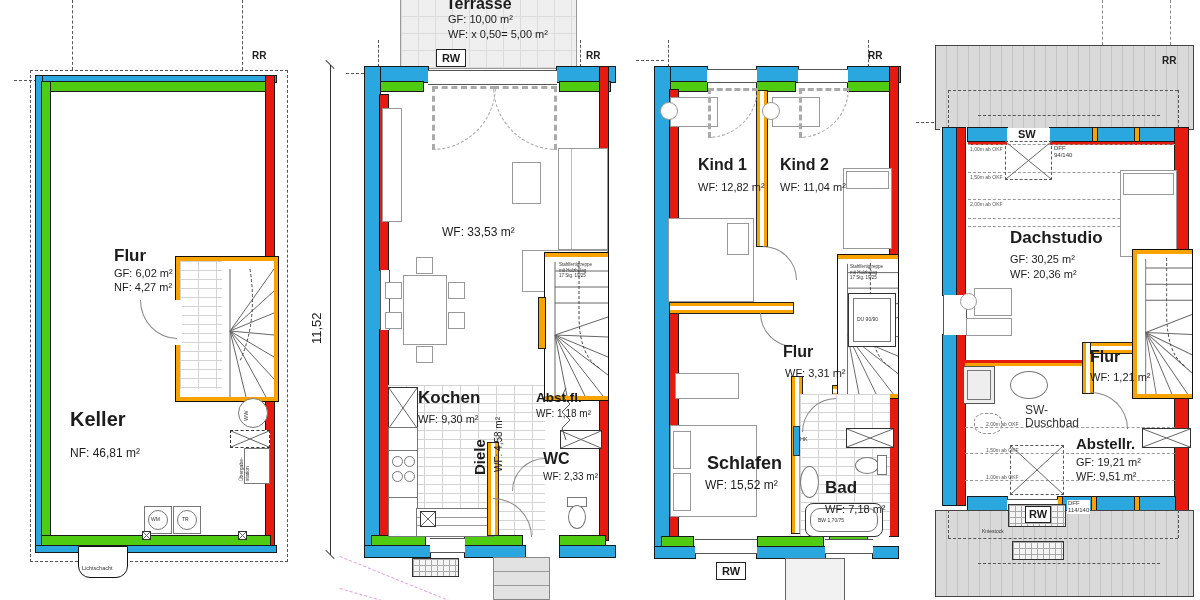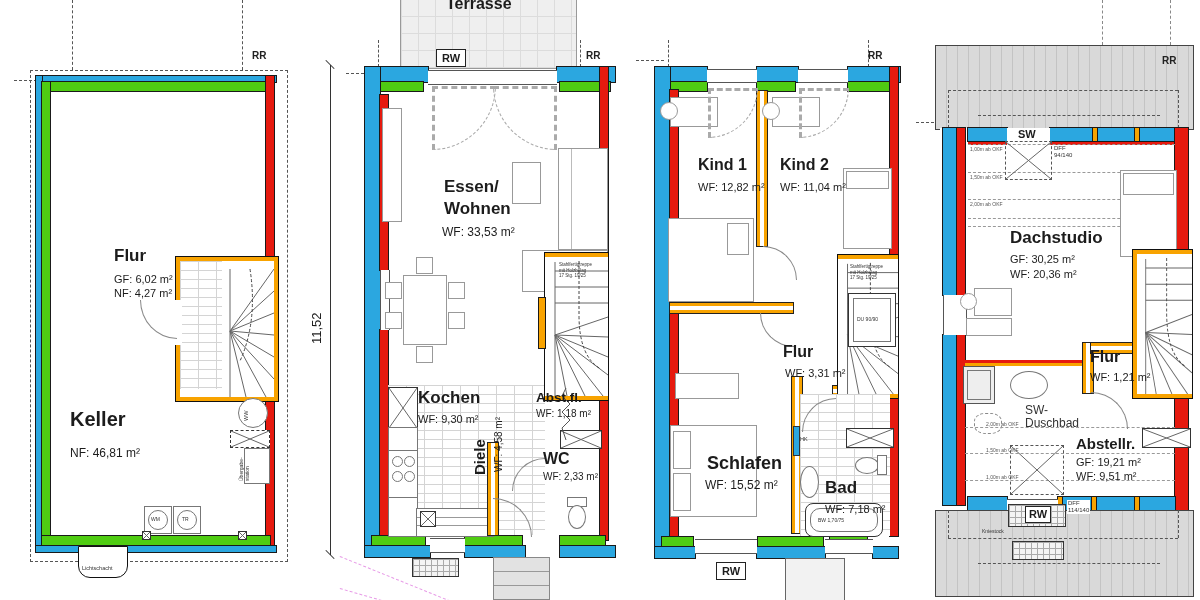--- a/index.html
+++ b/index.html
@@ -86,21 +86,21 @@
           <line x1="50" y1="70" x2="66" y2="136"></line>
       <line x1="50" y1="70" x2="50" y2="8"></line>
           <line x1="50" y1="70" x2="50" y2="136"></line>
       <path class="walk" d="M70,8 Q78,60 60,100"></path>
     </svg>
   </div>
   <div class="abs" style="left:144px;top:300px;width:10px;height:45px;background:#fff;z-index:3;"></div>
   <div class="arc arc-bl" style="left:112px;top:300px;width:36px;height:38px;"></div>
 
   <div class="rname" style="left:86px;top:246px;font-size:17px;">Flur</div>
-  <div class="rarea" style="left:86px;top:272px;">
+  <div class="rarea" style="left:86px;top:266px;">
     <span style="display:block">GF: 6,02 m²</span>
     <span style="display:block">NF: 4,27 m²</span>
   </div>
   <div class="rname" style="left:42px;top:408px;font-size:20px;">Keller</div>
   <div class="rarea" style="left:42px;top:446px;font-size:12px;">NF: 46,81 m²</div>
 
   <div class="furn2 circle" style="left:210px;top:398px;width:28px;height:28px;">
     <span class="tiny vtext" style="position:absolute;left:10px;bottom:6px;">WW</span>
   </div>
   <div class="xbox" style="left:202px;top:430px;width:38px;height:16px;border-style:dashed;">
@@ -140,20 +140,24 @@
     <span class="tiny" style="left:3px;top:18px;">Lichtschacht</span>
   </div>
 
   <div class="rr" style="left:224px;top:50px;">RR</div>
 </div>
 
 <div class="plan" style="left:360px;width:262px;">
 
   <div class="terr" style="left:40px;top:-2px;width:175px;height:69px;"></div>
   <div class="rname" style="left:86px;top:-5px;font-size:16px;">Terrasse</div>
+  <div class="rarea" style="left:88px;top:12px;line-height:15px;">
+    <span style="display:block">GF: 10,00 m²</span>
+    <span style="display:block">WF: x 0,50= 5,00 m²</span>
+  </div>
   <div class="rwbox" style="left:76px;top:49px;width:28px;height:16px;line-height:16px;">RW</div>
 
   <div class="dashv" style="left:18px;top:40px;height:27px;"></div>
   <div class="dashv" style="left:220px;top:40px;height:27px;"></div>
   <div class="dashh" style="left:-14px;top:73px;width:28px;"></div>
 
   <div class="dimline" style="left:-30px;top:65px;width:1px;height:490px;"></div>
   <div class="tick" style="left:-36px;top:64px;"></div>
   <div class="tick" style="left:-36px;top:554px;"></div>
   <div class="rarea vtext" style="left:-36px;top:330px;font-size:13px;">11,52</div>
@@ -260,24 +264,20 @@
         <svg viewBox="0 0 40 17" preserveAspectRatio="none">
           <line x1="0" y1="0" x2="40" y2="17"></line>
           <line x1="40" y1="0" x2="0" y2="17"></line>
         </svg>
       </div>
   <div class="arc arc-tl" style="left:152px;top:458px;width:32px;height:32px;"></div>
   <div class="furn2" style="left:207px;top:497px;width:18px;height:8px;"></div>
   <div class="furn2 circle" style="left:208px;top:505px;width:16px;height:22px;"></div>
   <div class="arc arc-tr" style="left:133px;top:498px;width:38px;height:38px;"></div>
 
-  <div class="rname" style="left:84px;top:176px;font-size:17px;line-height:22px;">
-    <span style="display:block">Essen/</span>
-    <span style="display:block">Wohnen</span>
-  </div>
   <div class="rarea" style="left:82px;top:225px;font-size:12px;">WF: 33,53 m²</div>
   <div class="rname" style="left:58px;top:388px;font-size:17px;">Kochen</div>
   <div class="rarea" style="left:58px;top:412px;">WF: 9,30 m²</div>
   <div class="rname vtext" style="left:128px;top:458px;font-size:15px;">Diele</div>
   <div class="rarea vtext" style="left:146px;top:458px;font-size:10px;">WF: 4,58 m²</div>
   <div class="rname" style="left:176px;top:390px;font-size:13.5px;">Abst.fl.</div>
   <div class="rarea" style="left:176px;top:407px;font-size:10px;">WF: 1,18 m²</div>
   <div class="rname" style="left:183px;top:450px;font-size:16px;">WC</div>
   <div class="rarea" style="left:183px;top:470px;font-size:10px;">WF: 2,33 m²</div>
 

